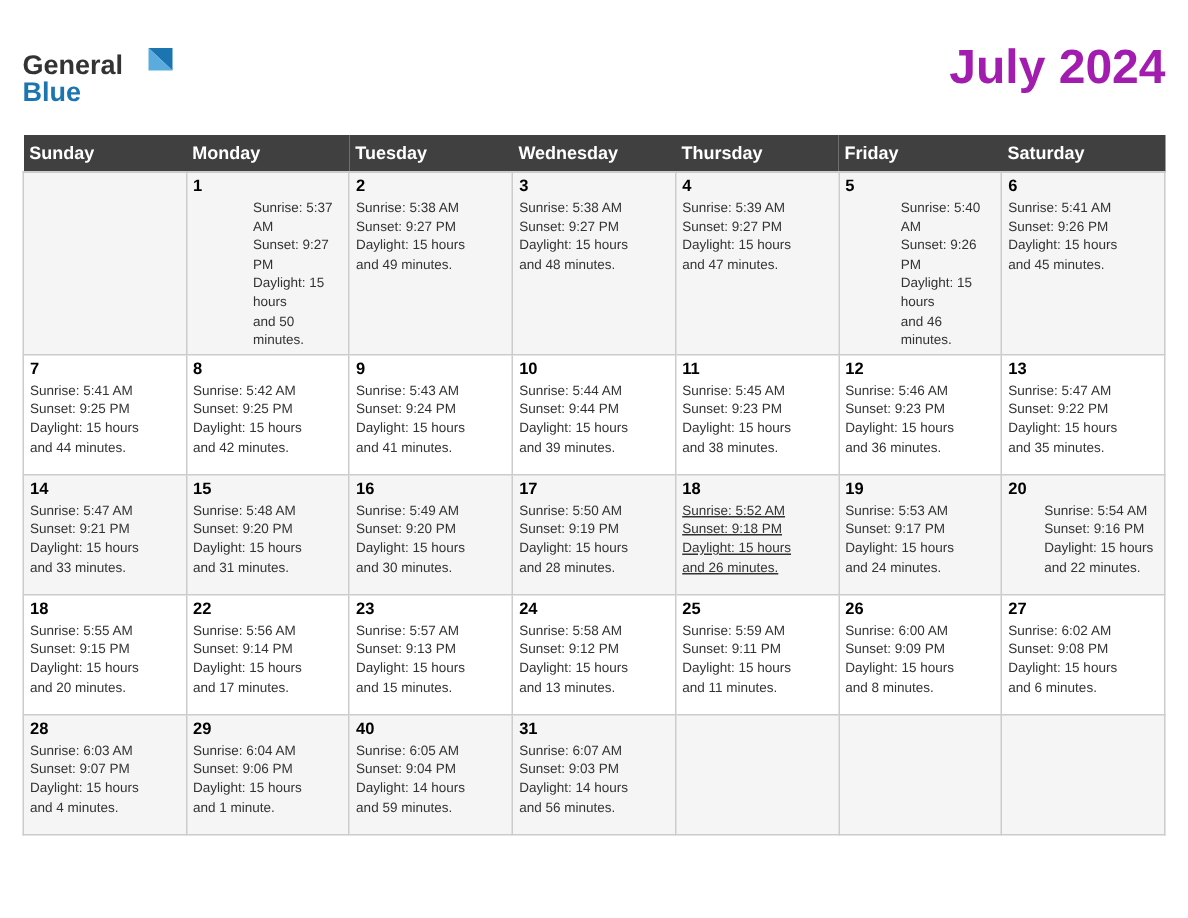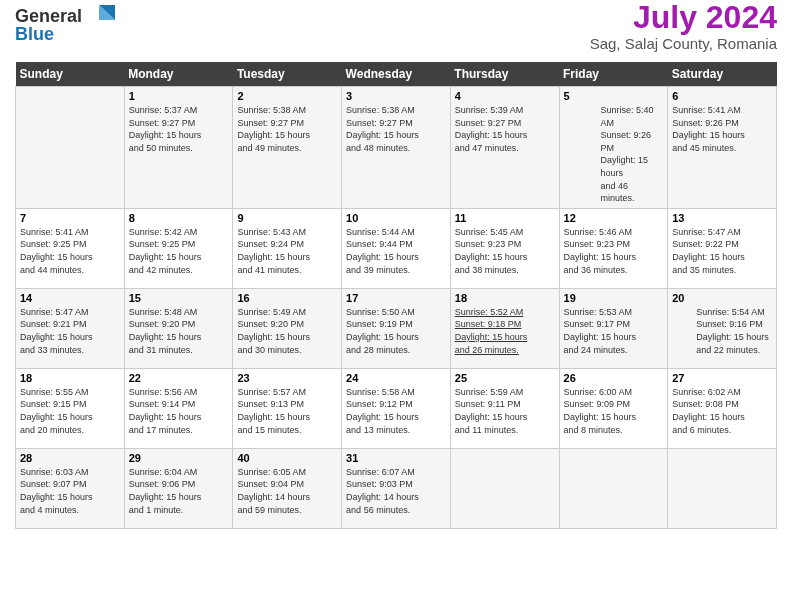--- a/index.html
+++ b/index.html
@@ -6,21 +6,21 @@
     body {
       width: 792px;
       height: 612px;
       font-family: Arial, sans-serif;
       background: #fff;
       overflow: hidden;
     }
     .container {
       width: 792px;
       height: 612px;
-      padding: 0 15px;
+      padding: 27px 15px;
     }
     .header {
       display: flex;
       justify-content: space-between;
       align-items: flex-start;
       margin-bottom: 8px;
     }
     .logo {
       display: flex;
       align-items: center;
@@ -91,21 +91,20 @@
           <text x="0" y="22" font-family="Arial" font-size="18" font-weight="bold" fill="#333">General</text>
           <text x="0" y="40" font-family="Arial" font-size="18" font-weight="bold" fill="#1a75b0">Blue</text>
 
           <polygon points="84,5 100,5 100,20" fill="#1a75b0"></polygon>
           <polygon points="84,5 84,20 100,20" fill="#5aabde"></polygon>
         </svg>
       </div>
     </div>
     <div class="title-section">
       <h1>July 2024</h1>
-      <h2>Sag, Salaj County, Romania</h2>
     </div>
   </div>
 
   <table>
     <thead>
       <tr>
 
       <th>Sunday</th>
           <th>Monday</th>
           <th>Tuesday</th>
@@ -113,21 +112,21 @@
           <th>Thursday</th>
           <th>Friday</th>
           <th>Saturday</th>
         </tr>
     </thead>
     <tbody id="calendar-body">
     <tr>
           <td class="empty-cell"></td>
           <td>
             <span class="day-num">1</span>
-            <div class="day-info" style="white-space: pre-line;">Sunrise: 5:37 AM
+            <div class="day-info" style="white-space: pre-line; margin-left: 40px;">Sunrise: 5:37 AM
 Sunset: 9:27 PM
 Daylight: 15 hours
 and 50 minutes.</div>
           </td>
           <td>
             <span class="day-num">2</span>
             <div class="day-info" style="white-space: pre-line;">Sunrise: 5:38 AM
 Sunset: 9:27 PM
 Daylight: 15 hours
 and 49 minutes.</div>

